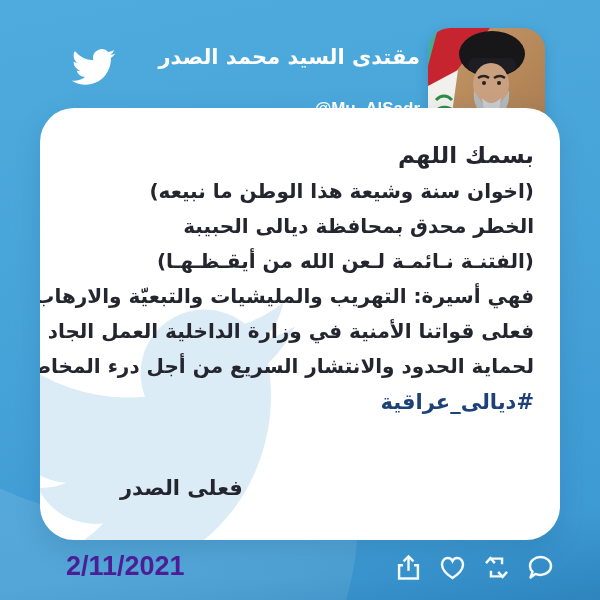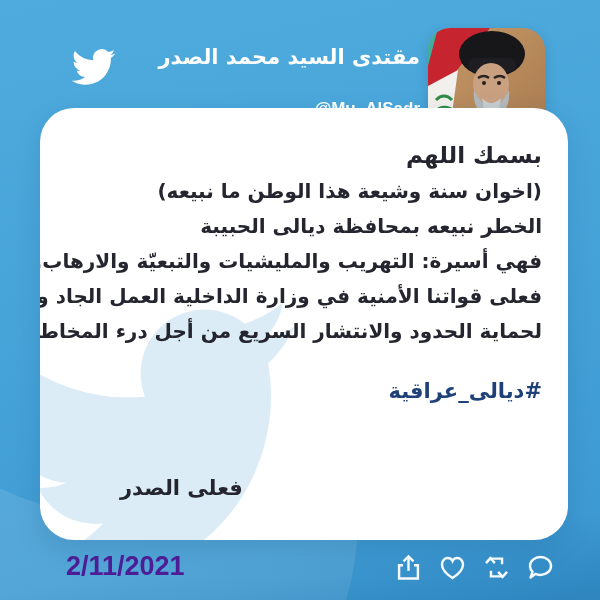--- a/index.html
+++ b/index.html
@@ -33,34 +33,33 @@
     overflow:hidden;box-shadow:0 4px 12px rgba(20,70,110,0.25);
   }
   .avatar svg{width:100%;height:100%;display:block;}
 
   
   .card{
     position:absolute;left:40px;top:108px;width:520px;height:432px;
     background:#ffffff;border-radius:34px;
     box-shadow:0 10px 26px rgba(25,85,130,0.20);
     overflow:hidden;
-    padding-left:8px;
   }
   .card-bird{
     position:absolute;left:-55px;bottom:-70px;width:330px;height:330px;
     transform:rotate(-8deg);opacity:0.9;pointer-events:none;
   }
   .card-bird svg{width:100%;height:100%;fill:#d9eaf6;}
   .tweet-text{
     position:relative;direction:rtl;text-align:right;
     padding:28px 26px 0 26px;color:#24252e;
   }
   .opening{font-size:23px;font-weight:bold;line-height:38px;letter-spacing:1px;}
   .line{font-size:20px;font-weight:bold;line-height:35px;white-space:nowrap;text-align:right;}
-  .hashtag{font-size:21px;font-weight:bold;line-height:36px;color:#1e4178;margin-top:24px;}
+  .hashtag{font-size:21px;font-weight:bold;line-height:36px;color:#1e4178;}
   .signature{
     position:absolute;left:80px;top:368px;font-size:21px;font-weight:bold;
     color:#24252e;direction:rtl;
   }
 
   
   .date{
     position:absolute;left:66px;top:551px;font-size:27px;font-weight:bold;
     color:#4c1d95;font-family:"Liberation Sans","DejaVu Sans",sans-serif;
   }
@@ -121,21 +120,22 @@
 
 <div class="card">
   <div class="card-bird">
     <svg viewBox="0 0 24 24">
         <path d="M23.643 4.937c-.835.37-1.732.62-2.675.733a4.67 4.67 0 0 0 2.048-2.578 9.3 9.3 0 0 1-2.958 1.13 4.66 4.66 0 0 0-7.938 4.25 13.229 13.229 0 0 1-9.602-4.868c-.4.69-.63 1.49-.63 2.342a4.66 4.66 0 0 0 2.072 3.878 4.647 4.647 0 0 1-2.11-.583v.06a4.66 4.66 0 0 0 3.737 4.568 4.692 4.692 0 0 1-2.104.08 4.661 4.661 0 0 0 4.352 3.234 9.348 9.348 0 0 1-5.786 1.995 9.5 9.5 0 0 1-1.112-.065 13.175 13.175 0 0 0 7.14 2.093c8.57 0 13.255-7.098 13.255-13.254 0-.2-.005-.402-.014-.602a9.47 9.47 0 0 0 2.323-2.41z"></path>
       </svg>
   </div>
   <div class="tweet-text">
     <div class="opening">بسمك اللهم</div>
     <div class="line">(اخوان سنة وشيعة هذا الوطن ما نبيعه)</div>
-    <div class="line">الخطر نبيعه بمحافظة ديالى الحبيبة</div>
+    <div class="line">الخطر محدق بمحافظة ديالى الحبيبة</div>
+    <div class="line">(الفتنـة نـائمـة لـعن الله من أيقـظـهـا)</div>
     <div class="line">فهي أسيرة: التهريب والمليشيات والتبعيّة والارهاب.</div>
     <div class="line">فعلى قواتنا الأمنية في وزارة الداخلية العمل الجاد والسريع</div>
     <div class="line">لحماية الحدود والانتشار السريع من أجل درء المخاطر .</div>
     <div class="hashtag">#ديالى_عراقية</div>
   </div>
   <div class="signature">فعلى الصدر</div>
 </div>
 
 <div class="date">2/11/2021</div>
 

